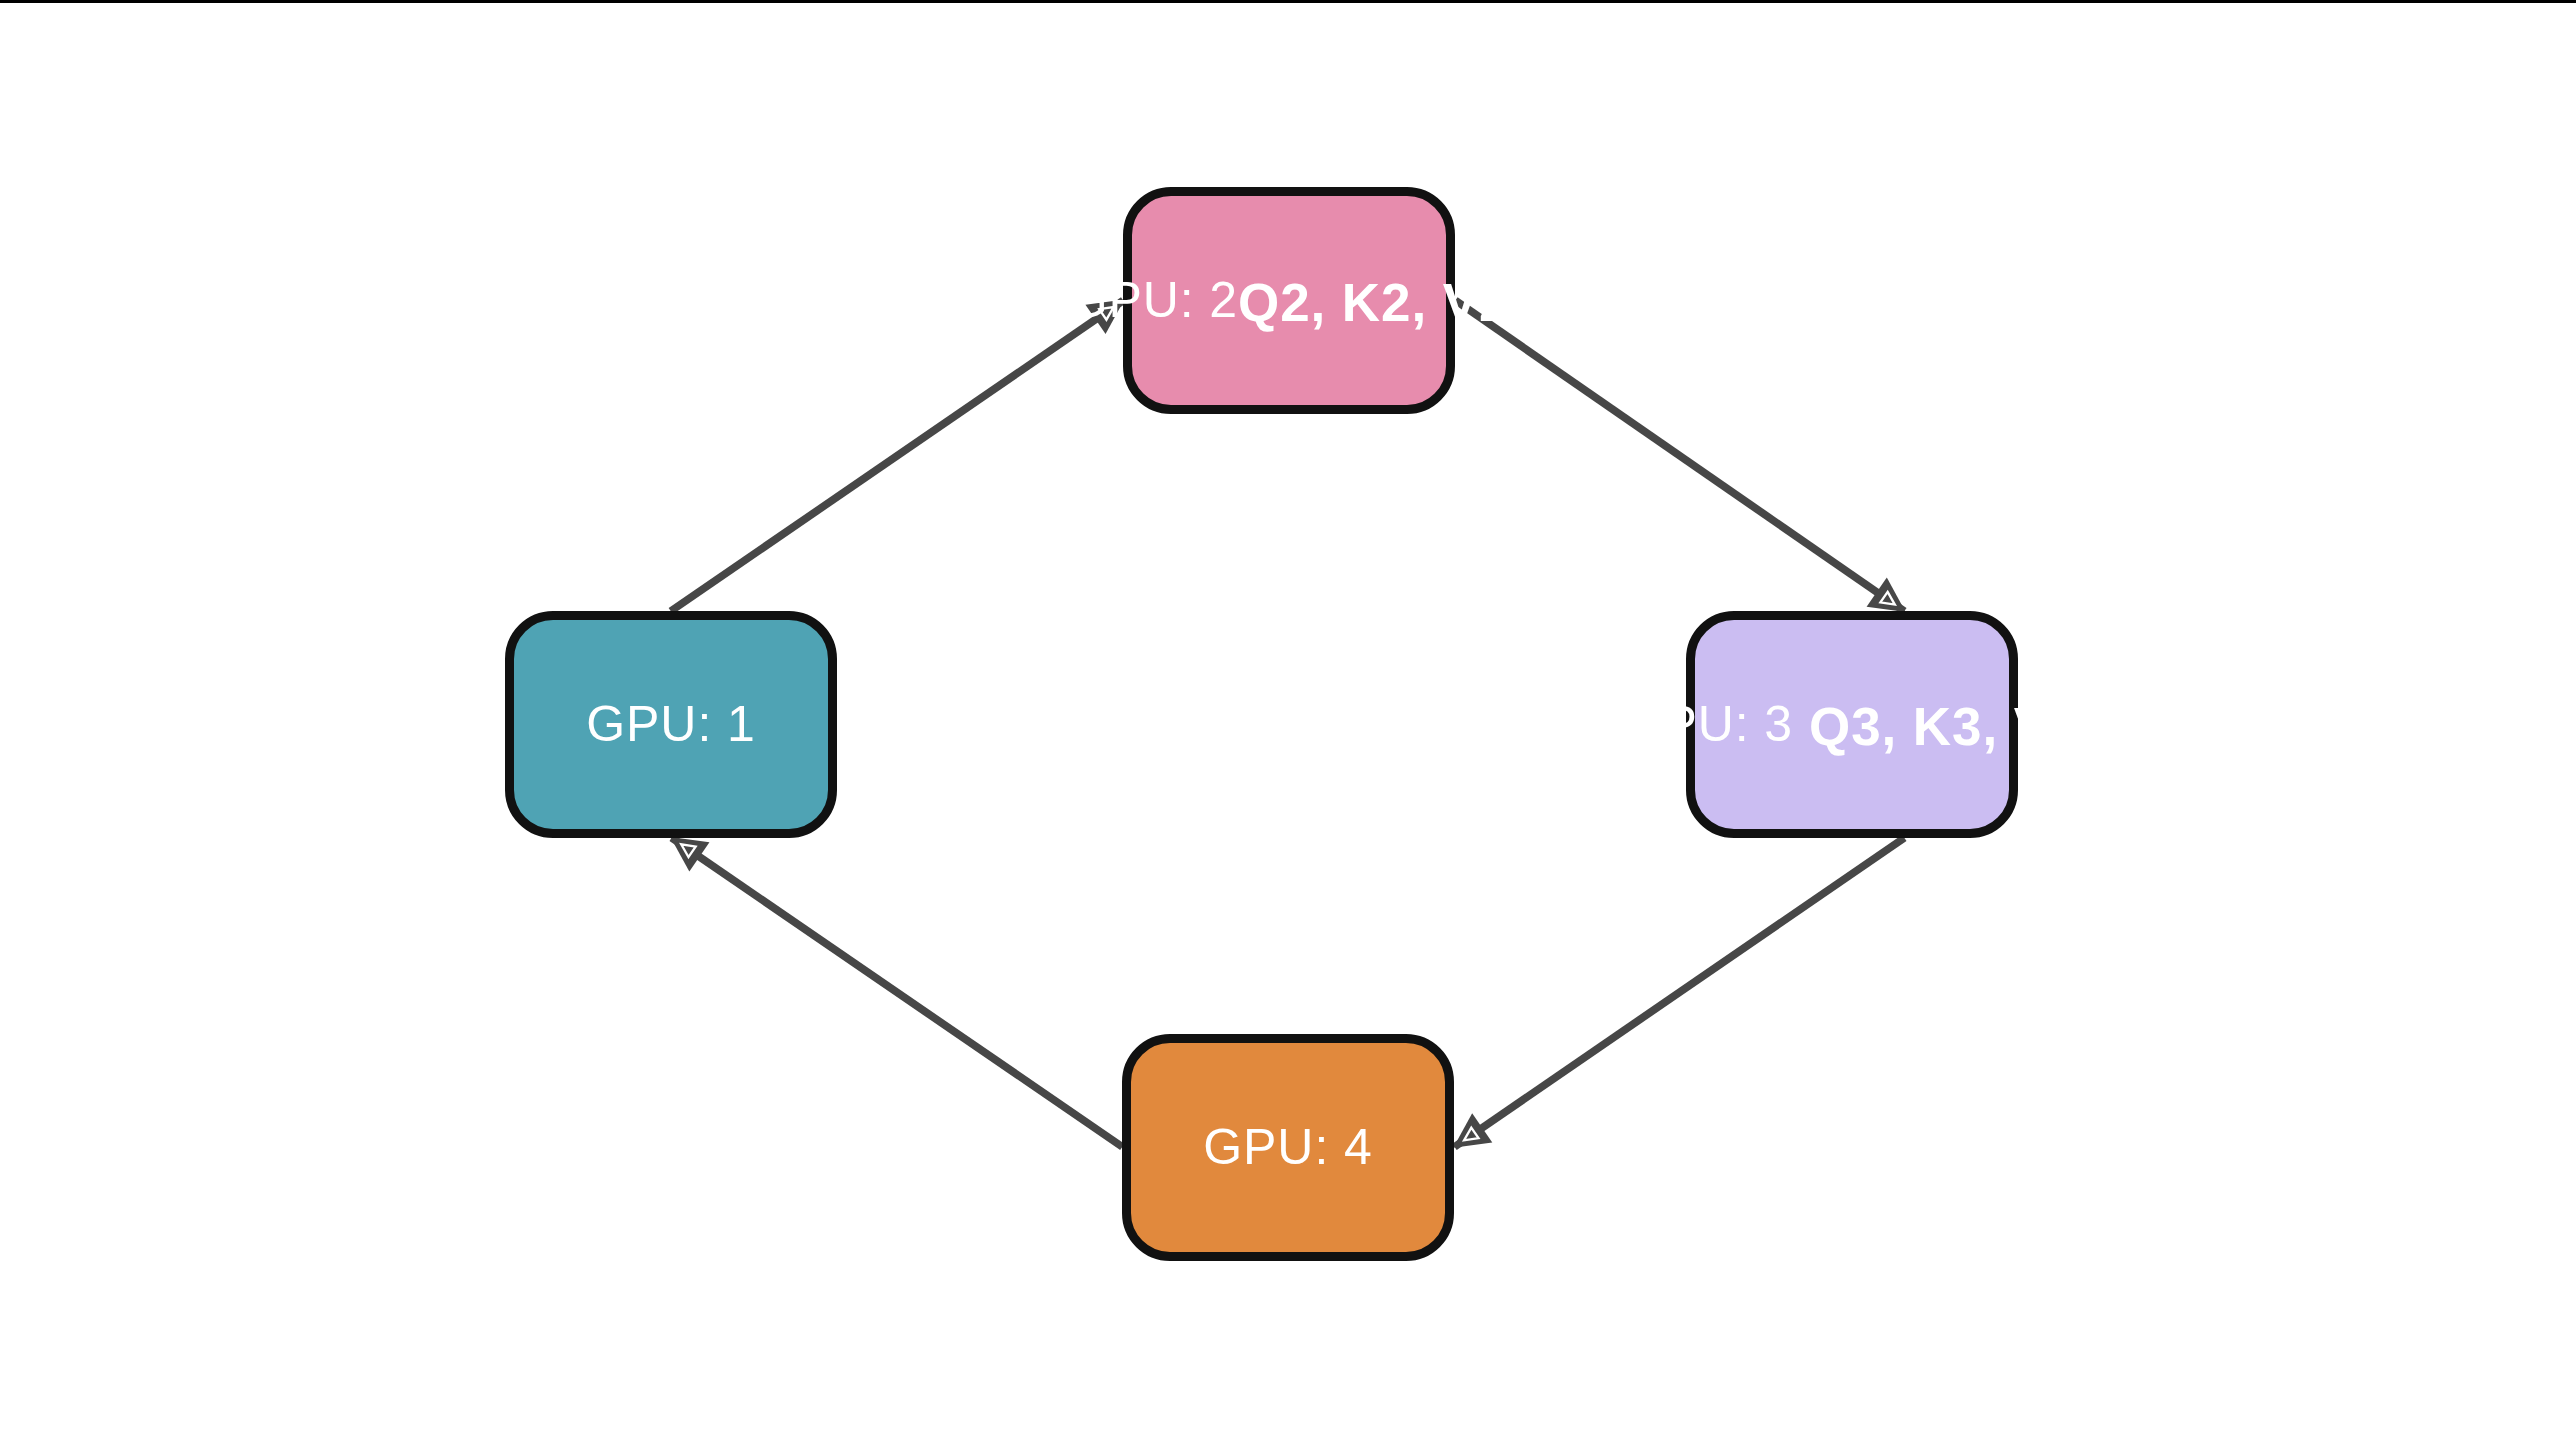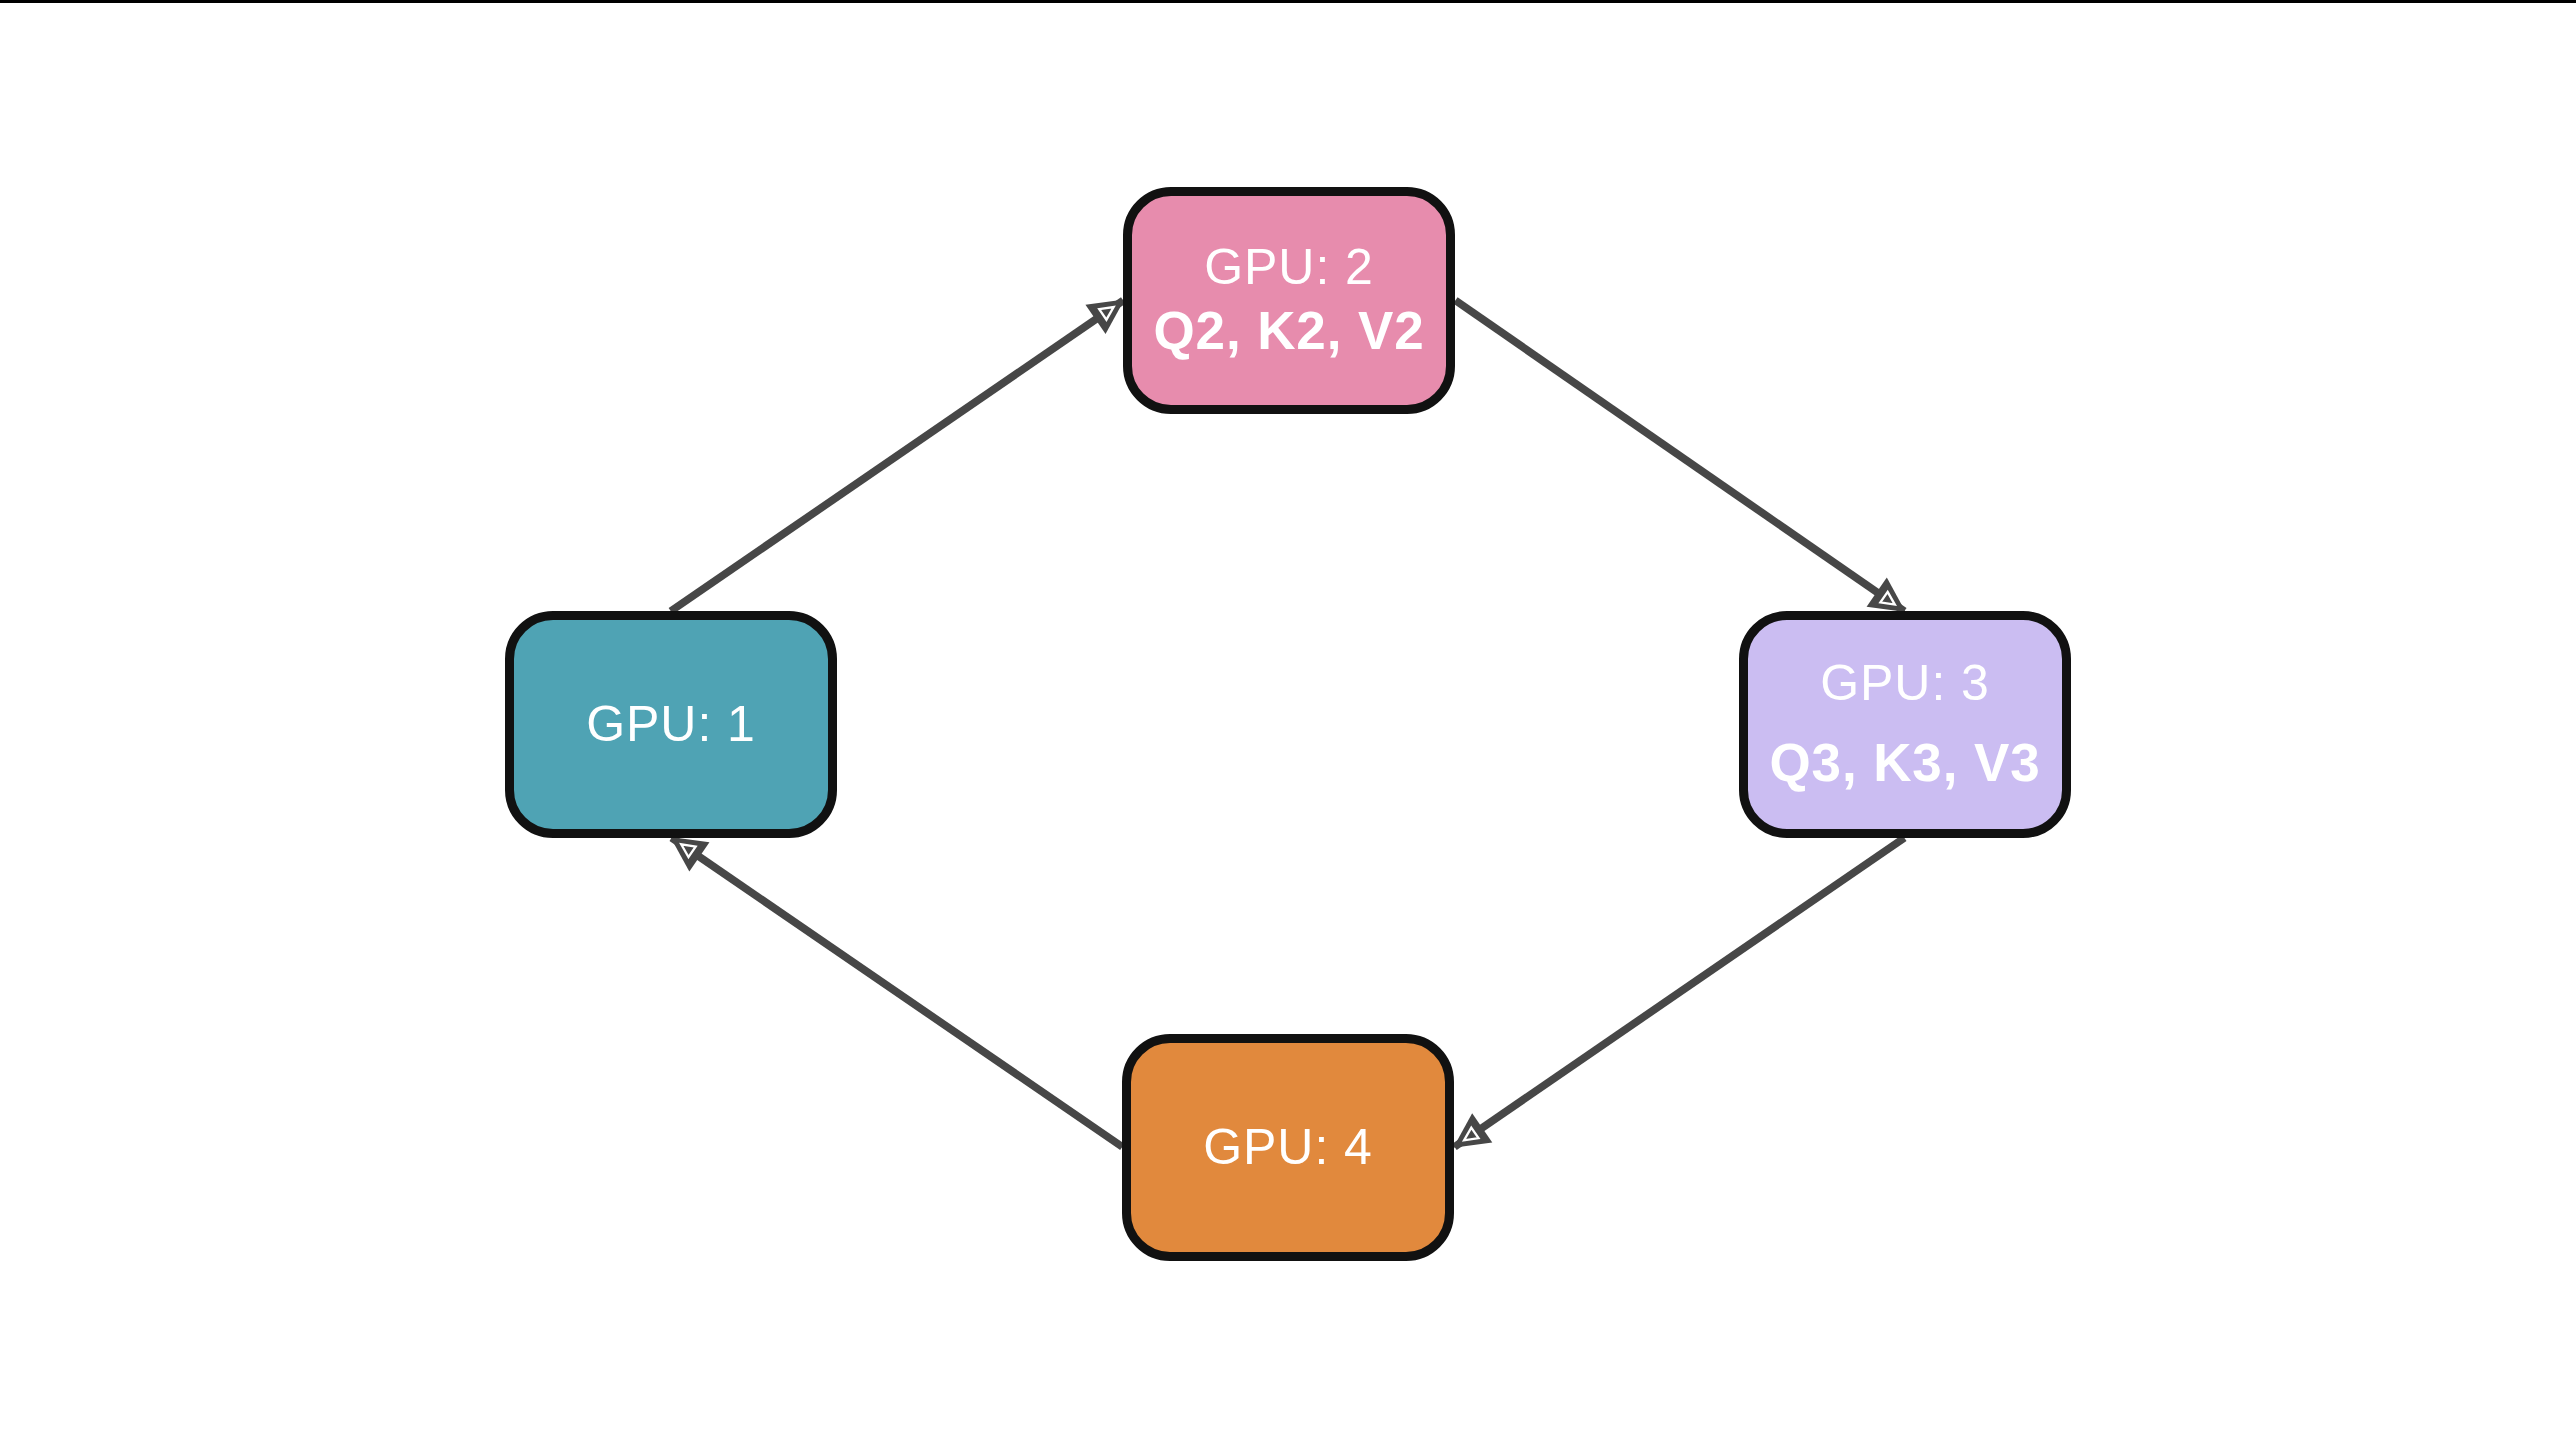--- a/index.html
+++ b/index.html
@@ -31,21 +31,21 @@
     fill: none;
   }
   .node {
     position: absolute;
     width: 332px;
     height: 227px;
     box-sizing: border-box;
     border: 9.4px solid #111111;
     border-radius: 48px;
     display: flex;
-    flex-direction: column;
+    flex-direction: row;
     align-items: center;
     justify-content: center;
     text-align: center;
   }
   .node-title {
     font-size: 50px;
     font-weight: 400;
     line-height: 1.15;
     letter-spacing: 0.9px;
     white-space: nowrap;
@@ -53,21 +53,21 @@
   .node-data {
     font-size: 53px;
     font-weight: 700;
     line-height: 1.15;
     letter-spacing: 0.9px;
     margin-top: 5.2px;
     white-space: nowrap;
   }
   #node-gpu1 { left: 505px;  top: 611px;  }
   #node-gpu2 { left: 1123px; top: 187px;  }
-  #node-gpu3 { left: 1739px; top: 611px; gap: 16px;  }
+  #node-gpu3 { left: 1686px; top: 611px; gap: 16px;  }
   #node-gpu4 { left: 1122px; top: 1034px; }
 </style>
 </head>
 <body style="background-color: rgb(255, 255, 255);">
 
 <div class="top-line" style="background-color: rgb(0, 0, 0);"></div>
 
 <div class="diagram">
 
   <svg class="edges" width="2576" height="1449" viewBox="0 0 3000 1688">

